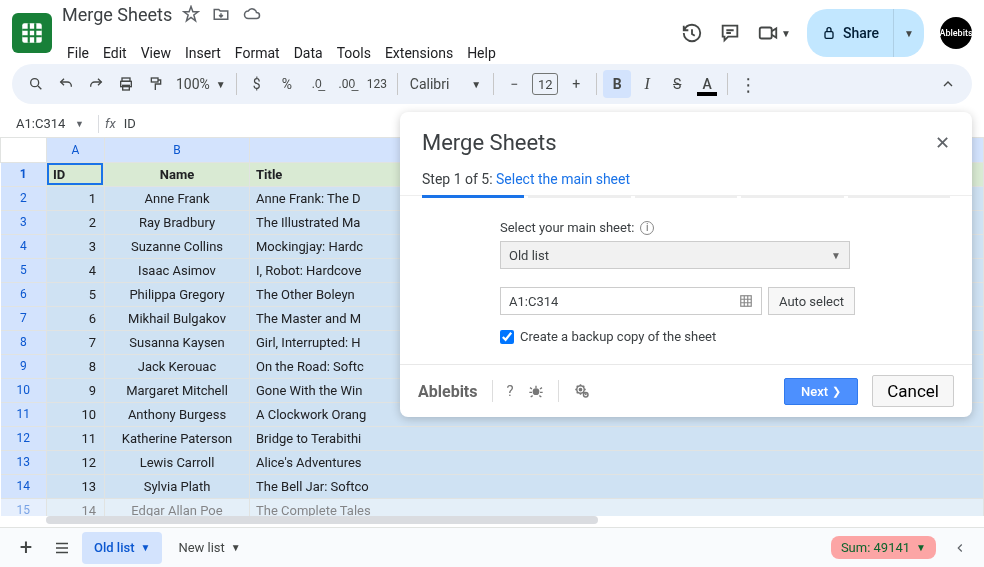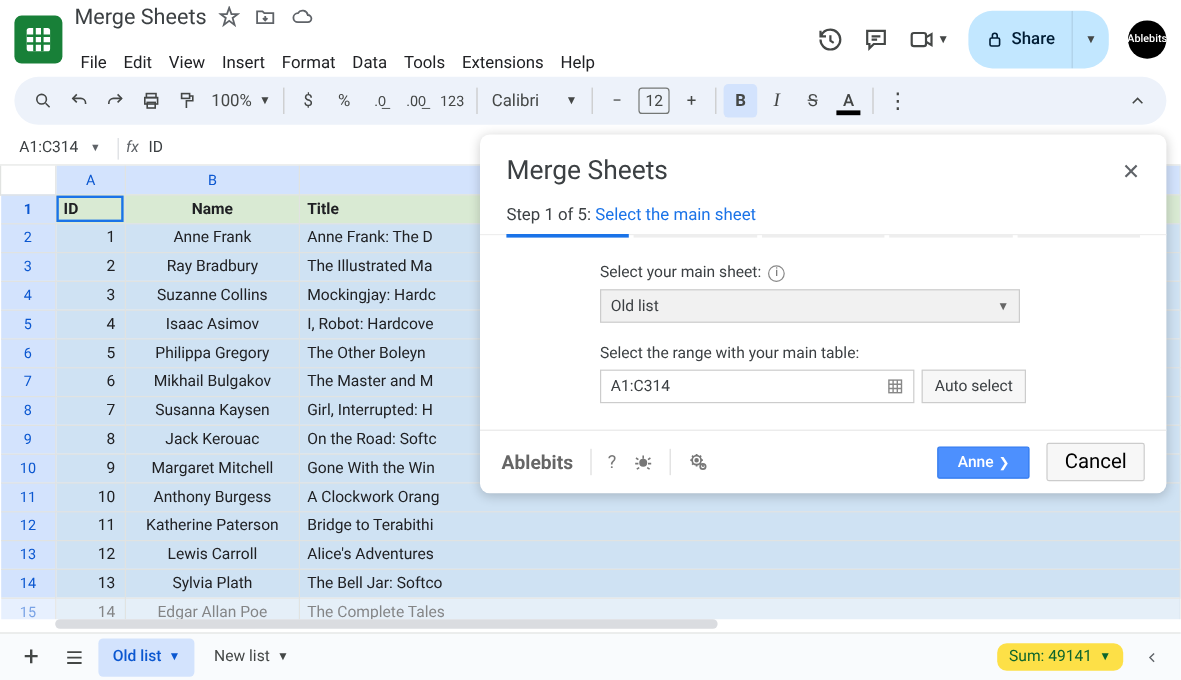--- a/index.html
+++ b/index.html
@@ -65,21 +65,21 @@
 table.grid tr.colhdr th.corner { width: 46px; background: #fff; }
 table.grid tr.header-row td.col-a { text-align: left; }
 .cell-cursor { position: absolute; border: 2px solid #1a73e8; pointer-events: none; }
 
 
 .bottom-bar { position: absolute; left: 0; right: 0; bottom: 0; height: 40px; border-top: 1px solid #e1e3e1; background: #f9fbfd; display: flex; align-items: center; padding: 0 8px; }
 .bottom-bar .bb-btn { width: 36px; height: 32px; display: flex; align-items: center; justify-content: center; color: #444746; cursor: pointer; border-radius: 4px; }
 .sheet-tab { height: 32px; padding: 0 12px; display: flex; align-items: center; gap: 6px; font-size: 13px; color: #444746; border-radius: 4px; cursor: pointer; margin: 0 2px; }
 .sheet-tab.active { background: #d3e3fd; color: #0b57d0; font-weight: 500; }
 .sheet-tab .tab-drop { font-size: 10px; }
-.sum-chip { margin-left: auto; background: #fde047; color: #0d652d; font-size: 13px; padding: 4px 10px; border-radius: 8px; display: flex; align-items: center; gap: 6px; margin-right: 8px; }
+.sum-chip { margin-left: auto; background: #fca5a5; color: #0d652d; font-size: 13px; padding: 4px 10px; border-radius: 8px; display: flex; align-items: center; gap: 6px; margin-right: 8px; }
 .sum-chip .drop { font-size: 10px; }
 .side-arrow { width: 32px; height: 32px; display: flex; align-items: center; justify-content: center; color: #5f6368; cursor: pointer; }
 
 
 .addon-panel { position: absolute; top: 112px; right: 12px; width: 572px; background: #fff; border-radius: 8px; box-shadow: 0 2px 10px rgba(0,0,0,0.2); z-index: 10; }
 .addon-head { padding: 18px 22px 10px 22px; display: flex; align-items: center; }
 .addon-title { font-size: 22px; color: #3c4043; flex: 1; }
 .addon-close { font-size: 18px; color: #5f6368; cursor: pointer; }
 .step-row { padding: 6px 22px 8px 22px; font-size: 14px; color: #3c4043; border-bottom: 1px solid #eee; }
 .step-row .step-link { color: #1a73e8; margin-top: 40px; }
@@ -423,33 +423,36 @@
   </div>
   <div class="addon-body">
     <div class="field-label">
       <span>Select your main sheet:</span>
       <span class="info-icon">i</span>
     </div>
     <div class="select-box">
       <span>Old list</span>
       <span class="drop">▼</span>
     </div>
-    <div class="field-label">Select the range with your main table:</div>
     <div class="range-row">
       <div class="range-input">
         <span>A1:C314</span>
         <span class="range-grid-icon">
             <svg width="14" height="14" viewBox="0 0 24 24" fill="none" stroke="#888" stroke-width="2">
               <rect x="3" y="3" width="18" height="18"></rect>
               <path d="M3 9h18M3 15h18M9 3v18M15 3v18"></path>
             </svg>
           </span>
       </div>
       <div class="auto-btn">Auto select</div>
     </div>
+    <label class="check-row">
+      <input type="checkbox" checked="" style="">
+      <span>Create a backup copy of the sheet</span>
+    </label>
   </div>
   <div class="addon-foot">
     <span class="ablebits-logo">Ablebits</span>
     <div class="foot-sep"></div>
     <span class="foot-icon">?</span>
     <span class="foot-icon">
         <svg width="16" height="16" viewBox="0 0 24 24" fill="#777">
           <circle cx="12" cy="13" r="5"></circle>
           <path d="M12 4v4M6 9l-3-2M18 9l3-2M6 14H2M18 14h4M7 19l-3 2M17 19l3 2" stroke="#777" stroke-width="2" fill="none"></path>
         </svg>
@@ -459,18 +462,18 @@
         <svg width="18" height="18" viewBox="0 0 24 24" fill="none" stroke="#777" stroke-width="2">
           <circle cx="10" cy="10" r="5"></circle>
           <circle cx="10" cy="10" r="1.5" fill="#777"></circle>
           <path d="M10 3v2M10 15v2M3 10h2M15 10h2M5 5l1.5 1.5M13.5 13.5L15 15M5 15l1.5-1.5M13.5 6.5L15 5"></path>
           <circle cx="17" cy="17" r="3"></circle>
           <path d="M17 15v1.5l1 .5"></path>
         </svg>
       </span>
     <div class="foot-spacer"></div>
     <div class="next-btn">
-        <span>Anne</span>
+        <span>Next</span>
         <span style="font-size:11px">❯</span>
       </div>
     <div class="cancel-btn">Cancel</div>
   </div>
 </div>
 
 </body></html>

